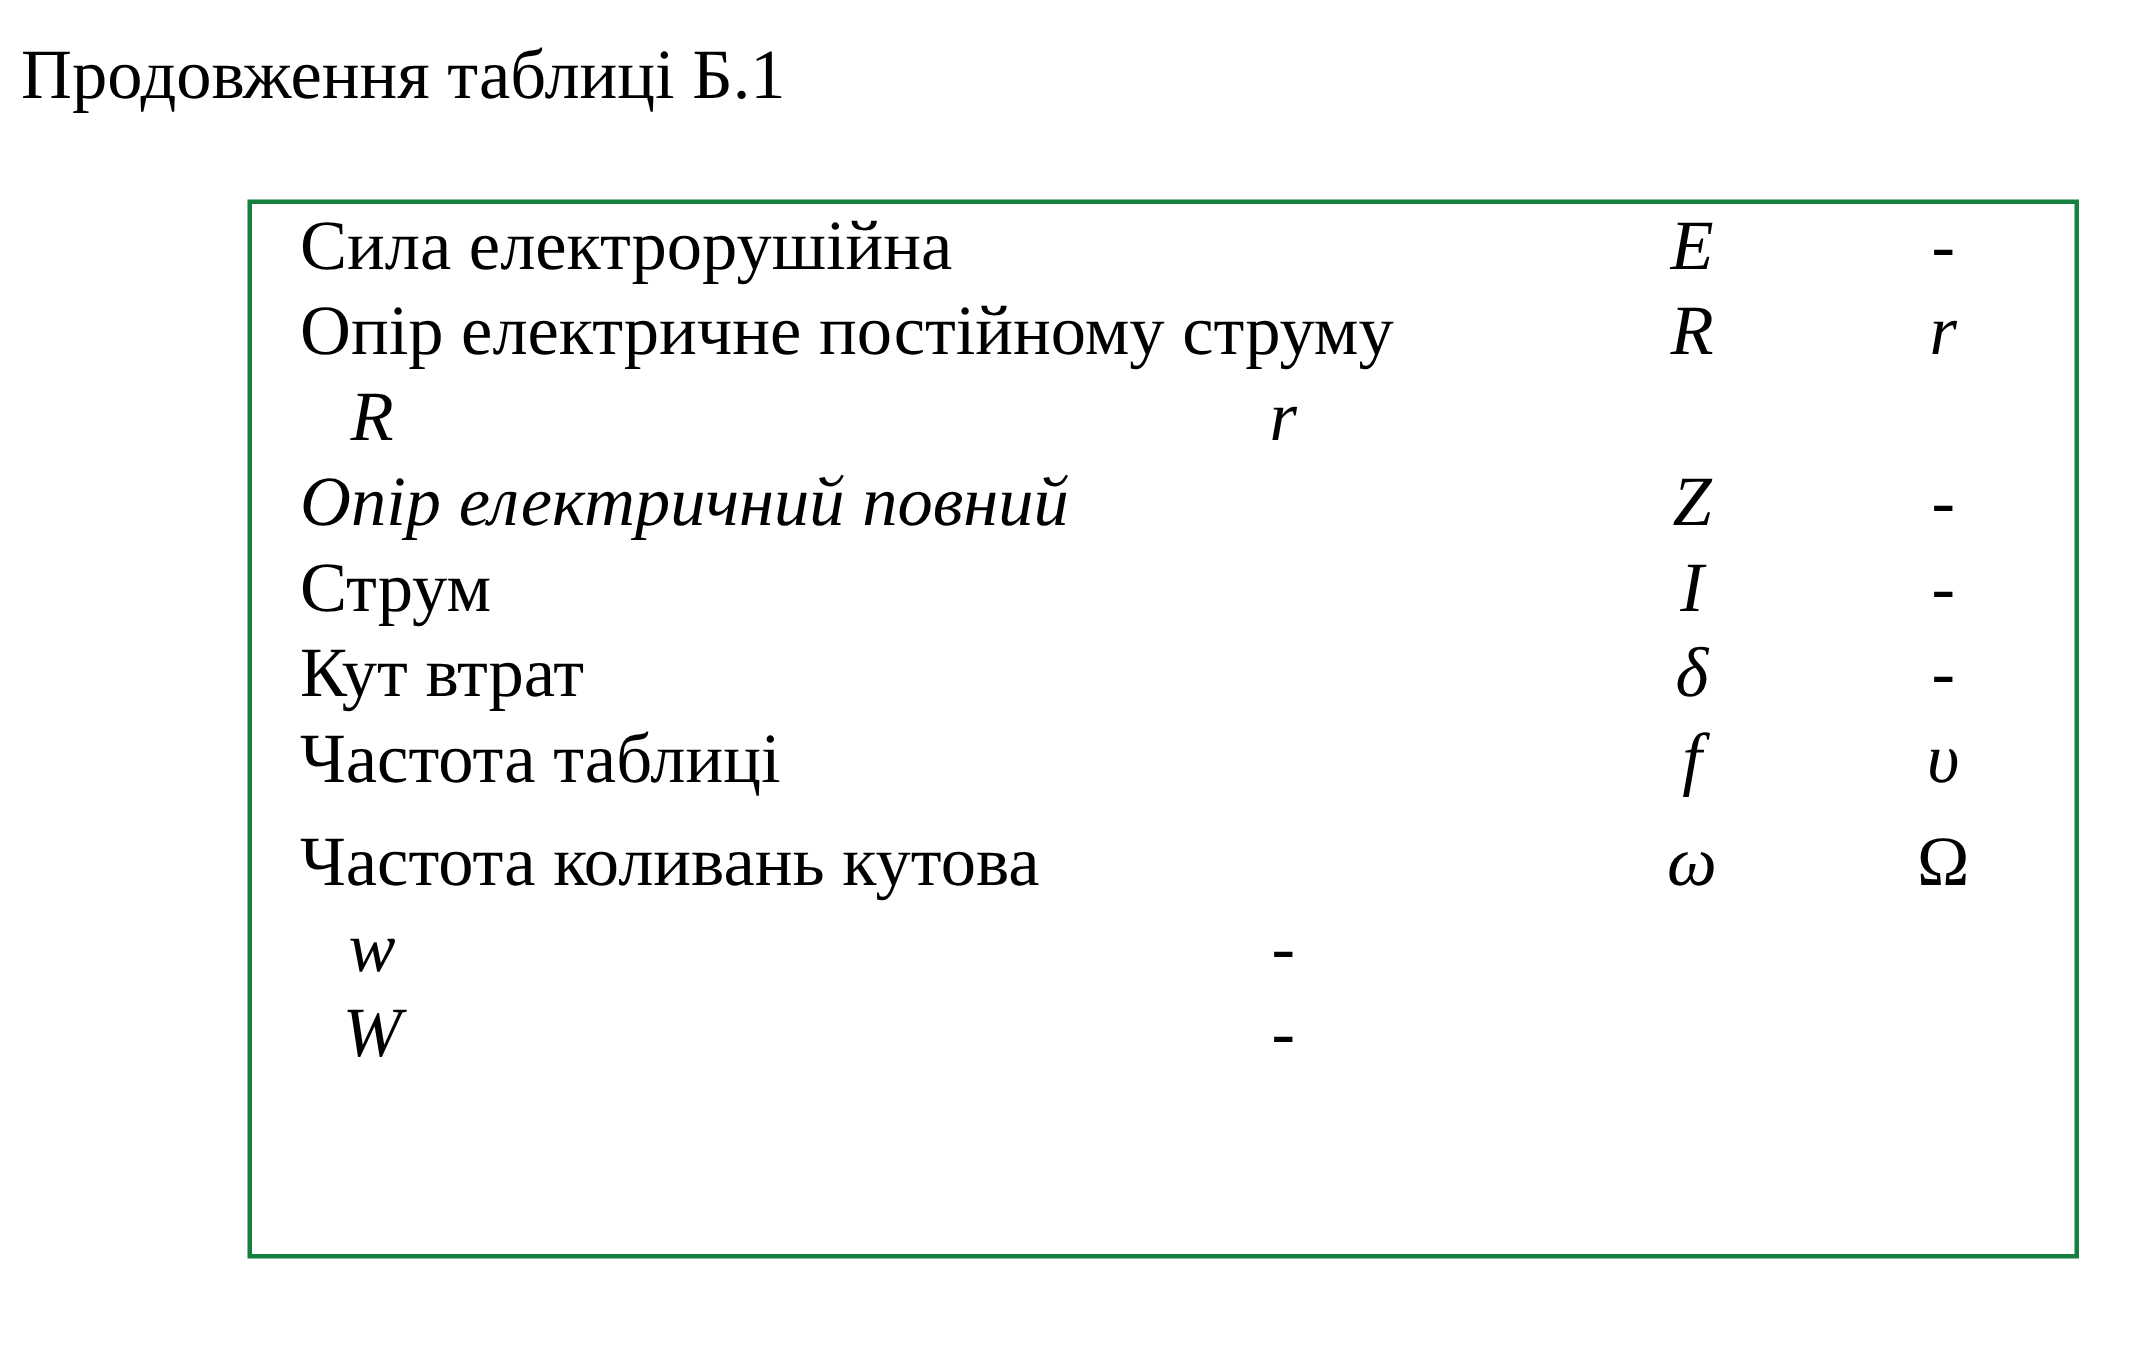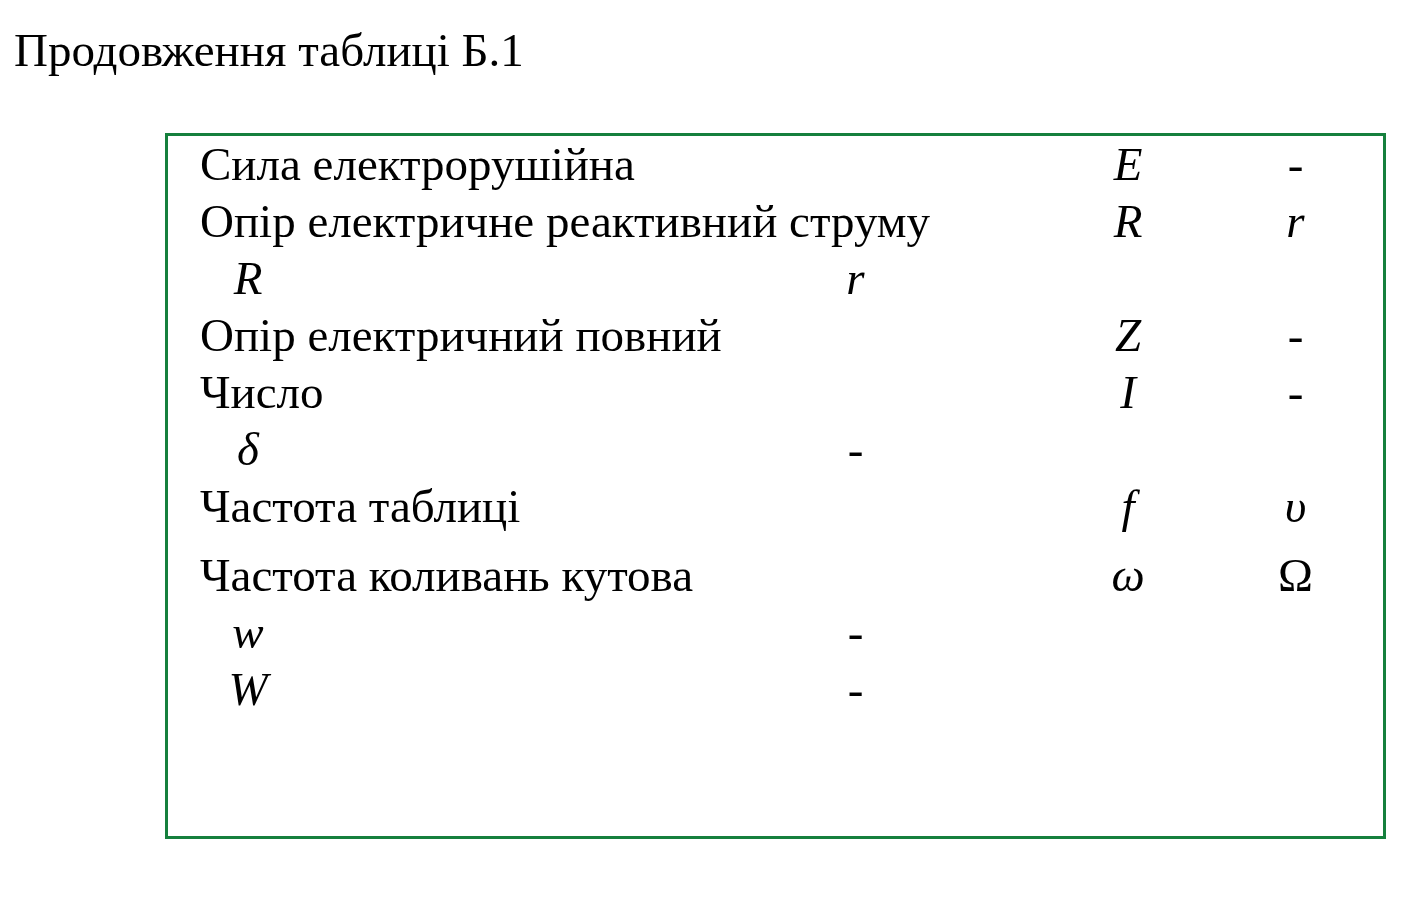--- a/index.html
+++ b/index.html
@@ -48,20 +48,21 @@
     margin-top: 12px;
   }
   .term-cell {
     width: 880px;
     box-sizing: border-box;
     padding-left: 32px;
     white-space: nowrap;
     overflow: hidden;
   }
   .t-row.indent-small .term-cell {
+    font-style: italic;
   }
   .sym-cell {
     width: 160px;
     text-align: center;
     font-style: italic;
   }
   .reserve-cell {
     flex: 1;
     text-align: center;
     font-style: italic;
@@ -78,44 +79,45 @@
   <div class="doc-title">Продовження таблиці Б.1</div>
 
   <div class="symbols-table" id="symbols-table">
     <div class="t-row">
       <span class="term-cell">Сила електрорушійна</span>
       <span class="sym-cell">E</span>
       <span class="reserve-cell upright">-</span>
     </div>
 
     <div class="t-row">
-      <span class="term-cell">Опір електричне реактивний струму</span>
+      <span class="term-cell">Опір електричне постійному струму</span>
       <span class="sym-cell">R</span>
       <span class="reserve-cell">r</span>
     </div>
 
     <div class="t-row">
       <span class="sym-cell">R</span>
       <span class="reserve-cell">r</span>
     </div>
 
     <div class="t-row indent-small">
       <span class="term-cell">Опір електричний повний</span>
       <span class="sym-cell">Z</span>
       <span class="reserve-cell upright">-</span>
     </div>
 
 
     <div class="t-row">
-      <span class="term-cell">Число</span>
+      <span class="term-cell">Струм</span>
       <span class="sym-cell">I</span>
       <span class="reserve-cell upright">-</span>
     </div>
 
     <div class="t-row">
+      <span class="term-cell">Кут втрат</span>
       <span class="sym-cell">δ</span>
       <span class="reserve-cell upright">-</span>
     </div>
 
 
     <div class="t-row">
       <span class="term-cell">Частота таблиці</span>
       <span class="sym-cell">f</span>
       <span class="reserve-cell">υ</span>
     </div>

